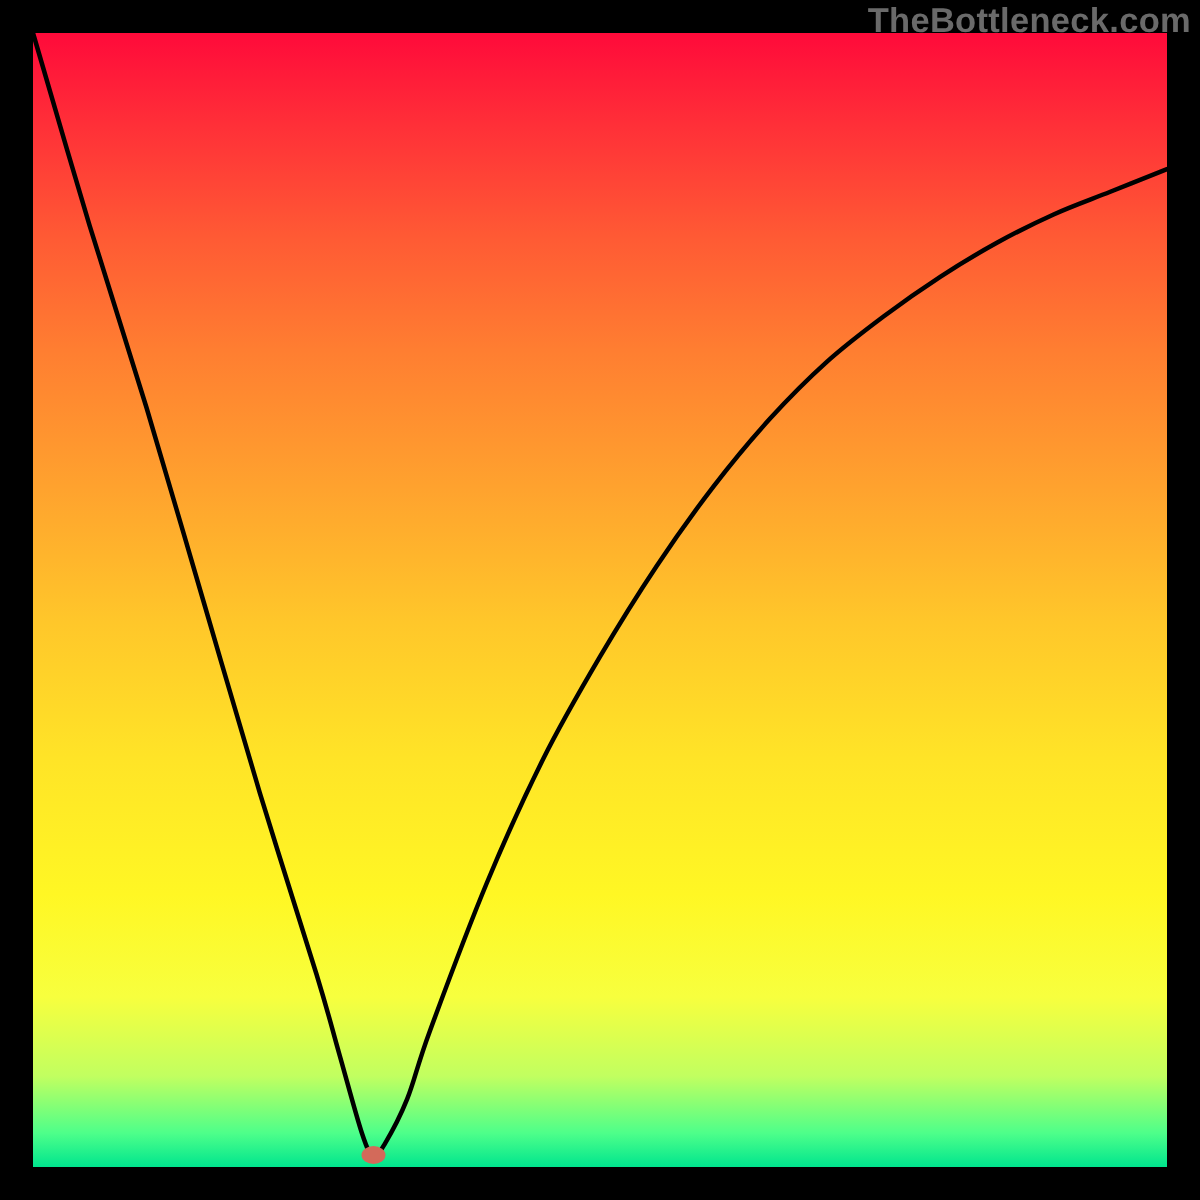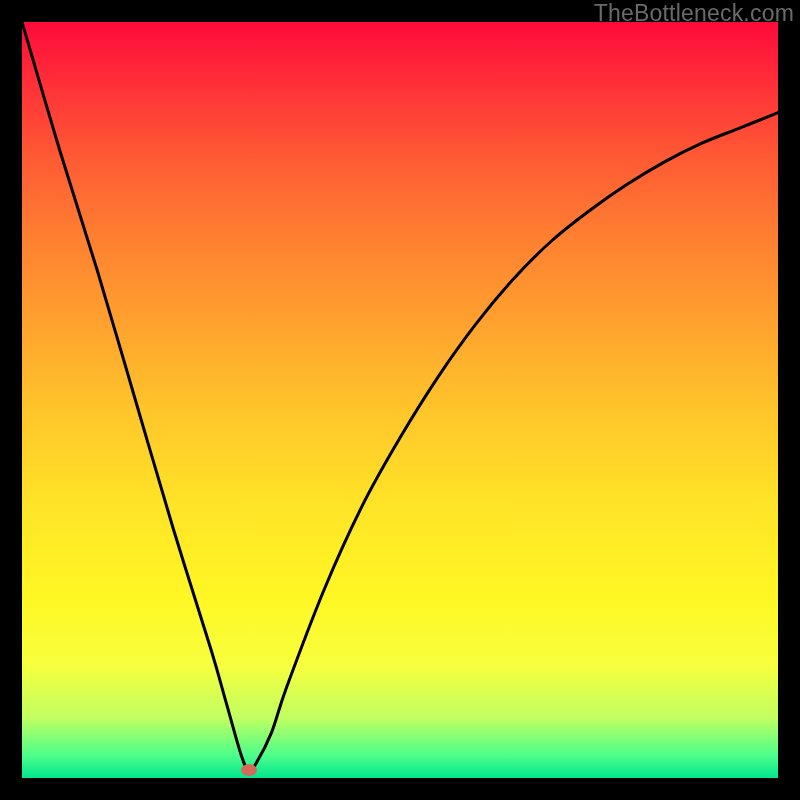--- a/index.html
+++ b/index.html
@@ -32,21 +32,21 @@
       #4eff8a 97%,
       #00e58e 100%
     );
   }
   .watermark {
     position: absolute;
     top: 0px;
     right: 6px;
     color: #6a6a6a;
     font-size: 23px;
-    font-weight: 400;
+    font-weight: 700;
     letter-spacing: 0.2px;
     user-select: none;
   }
   svg.curve {
     position: absolute;
     left: 0;
     top: 0;
     width: 756px;
     height: 756px;
     overflow: visible;

